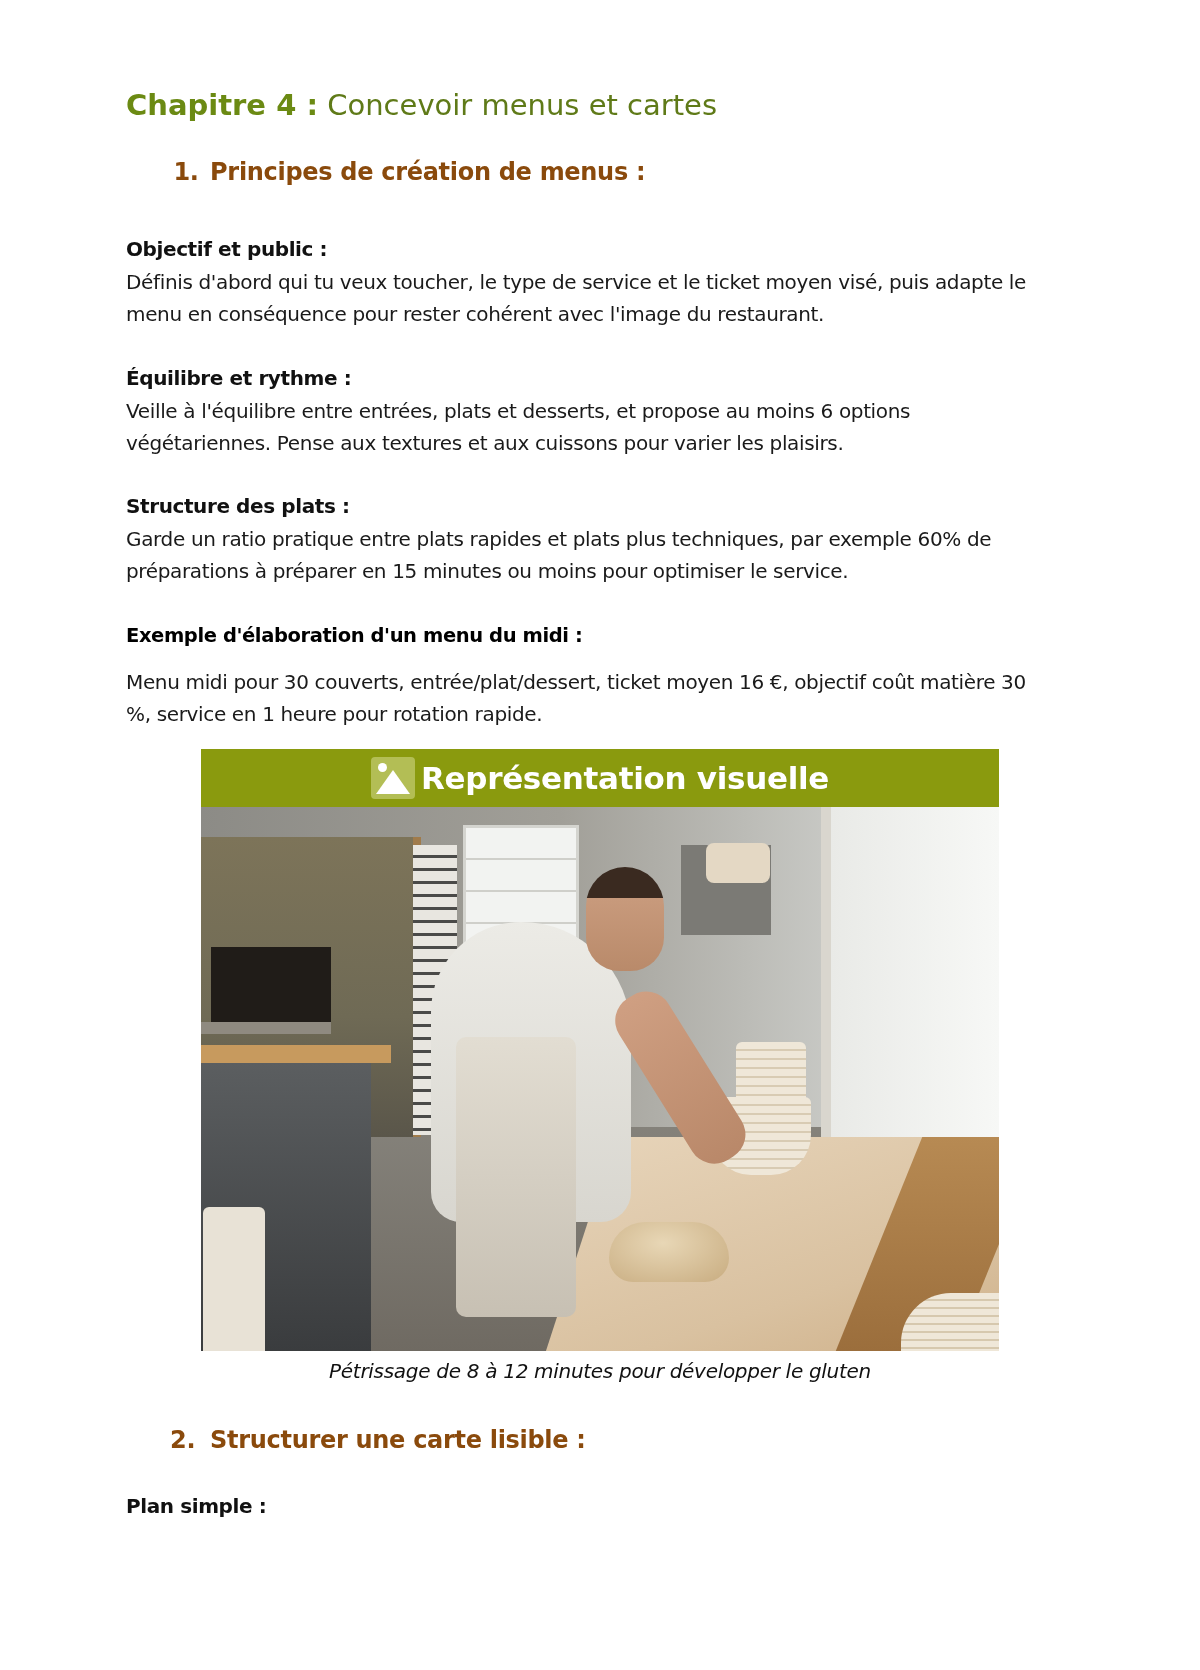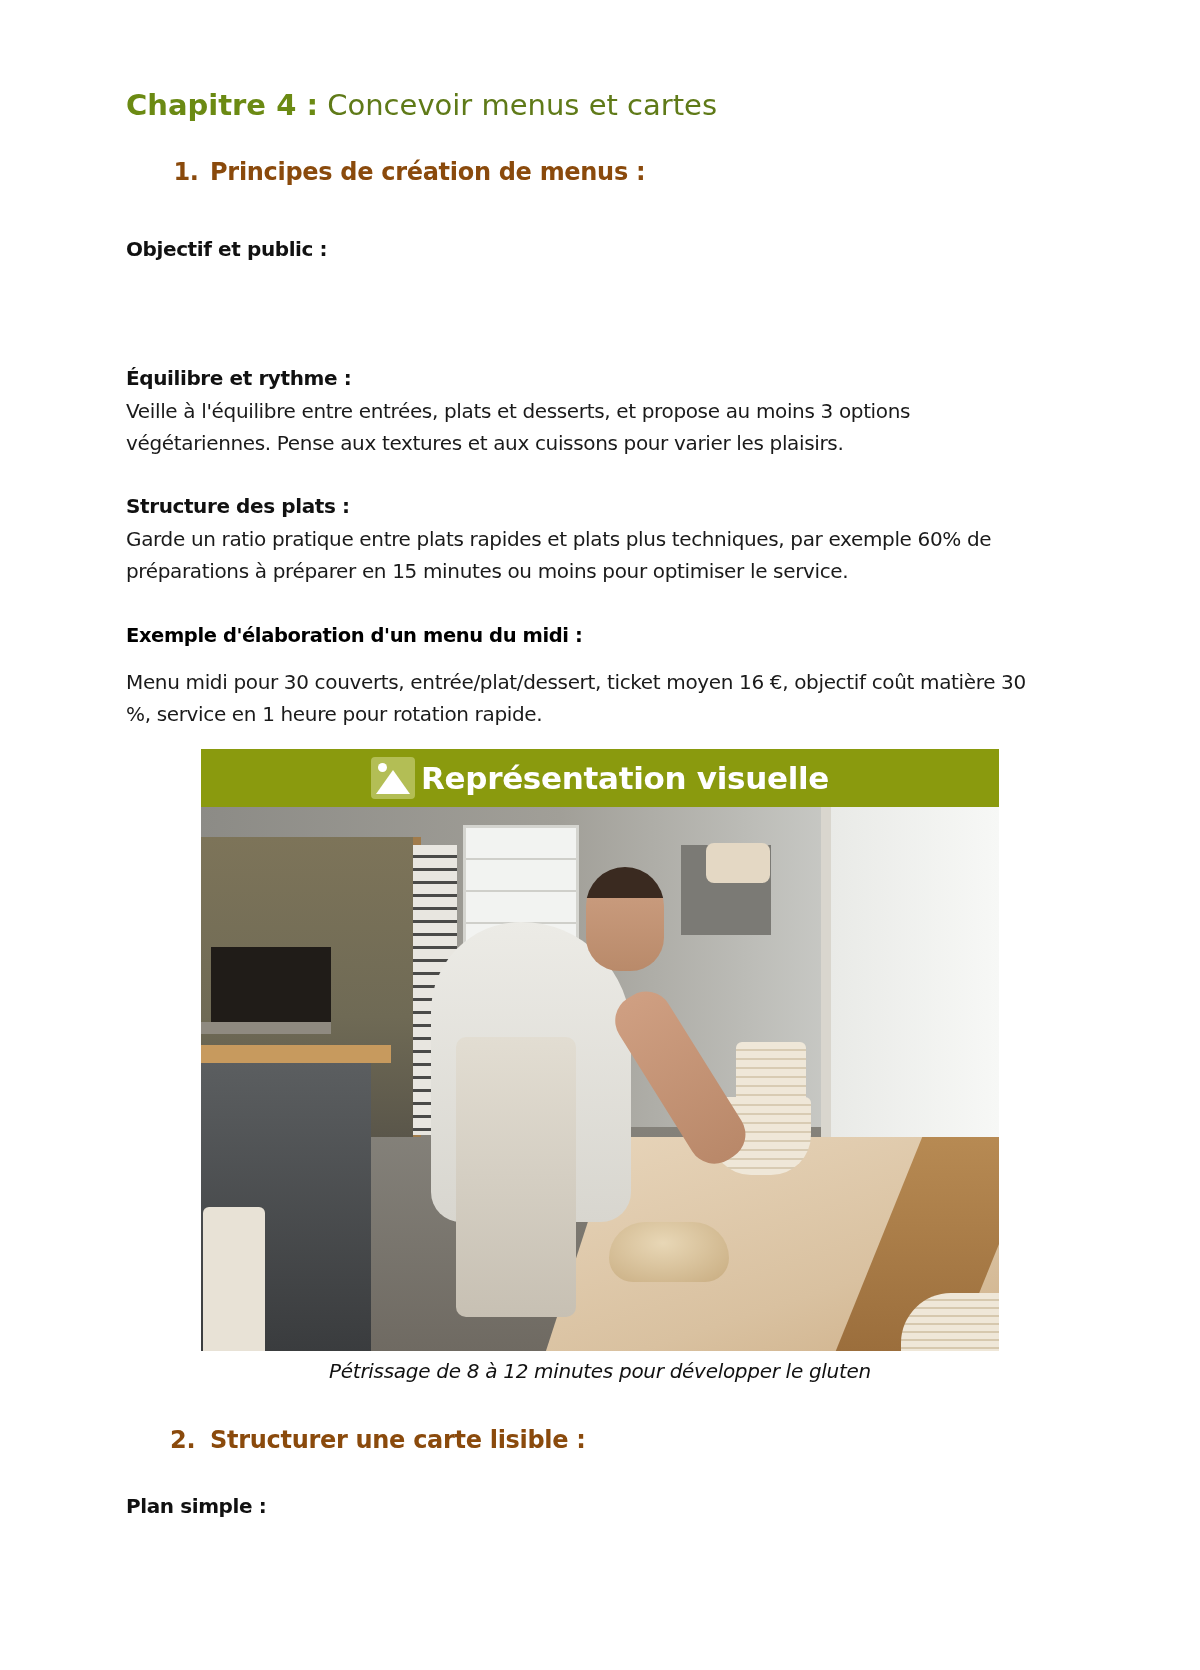--- a/index.html
+++ b/index.html
@@ -55,23 +55,24 @@
     <span class="strong">Chapitre 4 :</span>
     <span class="light">Concevoir menus et cartes</span>
   </div>
 
   <div class="section-title" style="top:158px;text-align:center;">
     <span class="num">1.</span>
     <span>Principes de création de menus :</span>
   </div>
 
   <div class="label" style="top:237px;">Objectif et public :</div>
+  <div class="para" style="top:266px;">Définis d'abord qui tu veux toucher, le type de service et le ticket moyen visé, puis adapte le menu en conséquence pour rester cohérent avec l'image du restaurant.</div>
 
   <div class="label" style="top:366px;">Équilibre et rythme :</div>
-  <div class="para" style="top:395px;">Veille à l'équilibre entre entrées, plats et desserts, et propose au moins 3 options végétariennes. Pense aux textures et aux cuissons pour varier les plaisirs.</div>
+  <div class="para" style="top:395px;">Veille à l'équilibre entre entrées, plats et desserts, et propose au moins 6 options végétariennes. Pense aux textures et aux cuissons pour varier les plaisirs.</div>
 
   <div class="label" style="top:494px;">Structure des plats :</div>
   <div class="para" style="top:523px;">Garde un ratio pratique entre plats rapides et plats plus techniques, par exemple 60% de préparations à préparer en 15 minutes ou moins pour optimiser le service.</div>
 
   <div class="label green" style="top:624px;">Exemple d'élaboration d'un menu du midi :</div>
   <div class="para" style="top:666px;">Menu midi pour 30 couverts, entrée/plat/dessert, ticket moyen 16 €, objectif coût matière 30 %, service en 1 heure pour rotation rapide.</div>
 
   <div class="figure">
     <div class="fig-header">
       <div class="fig-icon">

